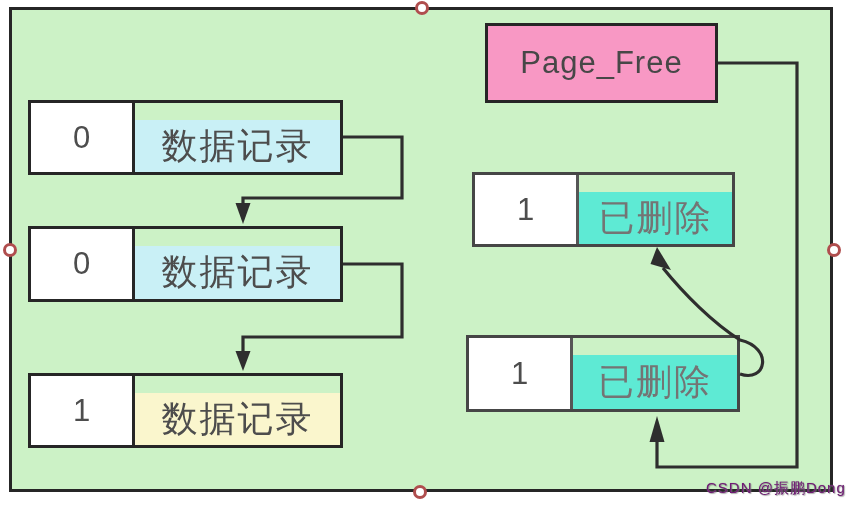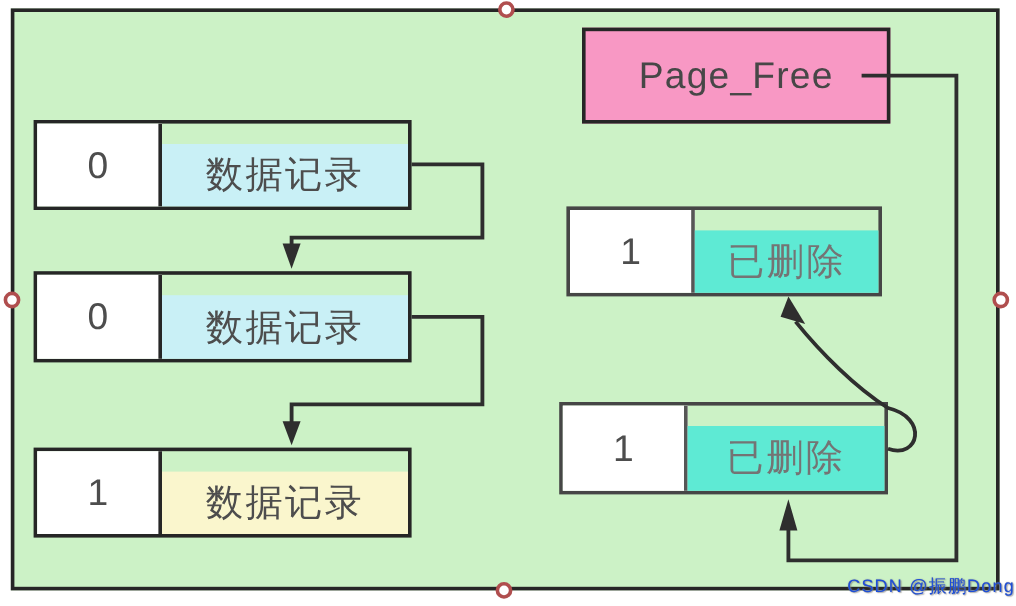--- a/index.html
+++ b/index.html
@@ -13,28 +13,28 @@
   }
 
   
   .node { position:absolute; display:flex; z-index:2; }
   .record-node { border:3px solid #262626; }
   .deleted-node { border:3px solid #464646; }
   .cell { display:flex; align-items:center; justify-content:center; }
   .flag-cell { width:104px; background:#ffffff; font-size:31px; color:#4d4d4d; flex:none; }
   .record-node .flag-cell { border-right:3px solid #262626; }
   .deleted-node .flag-cell { border-right:3px solid #565656; }
-  .label-cell { flex:1; font-size:31px; color:#4d4d4d; letter-spacing:2px;margin-top:17px; }
+  .label-cell { flex:1; font-size:36px; color:#4d4d4d; letter-spacing:2px;margin-top:17px; }
   .fill-cyan   { background:#c9f0f6; }
   .fill-yellow { background:#faf6cd; }
   .fill-gray   { background:#5eead4; color:#747474; }
 
   
   .free-box {
-    position:absolute; left:485px; top:23px; width:257px; height:80px;
+    position:absolute; left:485px; top:23px; width:233px; height:80px;
     background:#f898c4; border:3px solid #262626; z-index:2;
     display:flex; align-items:center; justify-content:center;
     font-size:31px; color:#474747; letter-spacing:1px;
   }
 
   
   svg.overlay { position:absolute; left:0; top:0; width:847px; height:505px; z-index:3; pointer-events:none; }
   svg.overlay path { fill:none; stroke:#2e2e2e; stroke-width:3.2; }
   svg.overlay polygon { fill:#2e2e2e; stroke:none; }
 
@@ -44,21 +44,21 @@
     background:#ffffff; border:3px solid #b04e4e; z-index:4; cursor:pointer;
   }
   .handle-top    { left:415px; top:1px;   }
   .handle-bottom { left:413px; top:485px; }
   .handle-left   { left:3px;   top:243px; }
   .handle-right  { left:827px; top:243px; }
 
   
   .watermark {
     position:absolute; left:706px; top:479px; z-index:5;
-    font-size:15px; color:#1d4ed8; letter-spacing:1px;
+    font-size:15px; color:#701a75; letter-spacing:1px;
     text-shadow:0 0 1px #8a8a8a, 1px 1px 1px rgba(120,120,120,0.6);
     white-space:nowrap;
   }
 </style>
 </head>
 <body>
 
 <div class="canvas">
 
   <div class="page-rect"></div>

